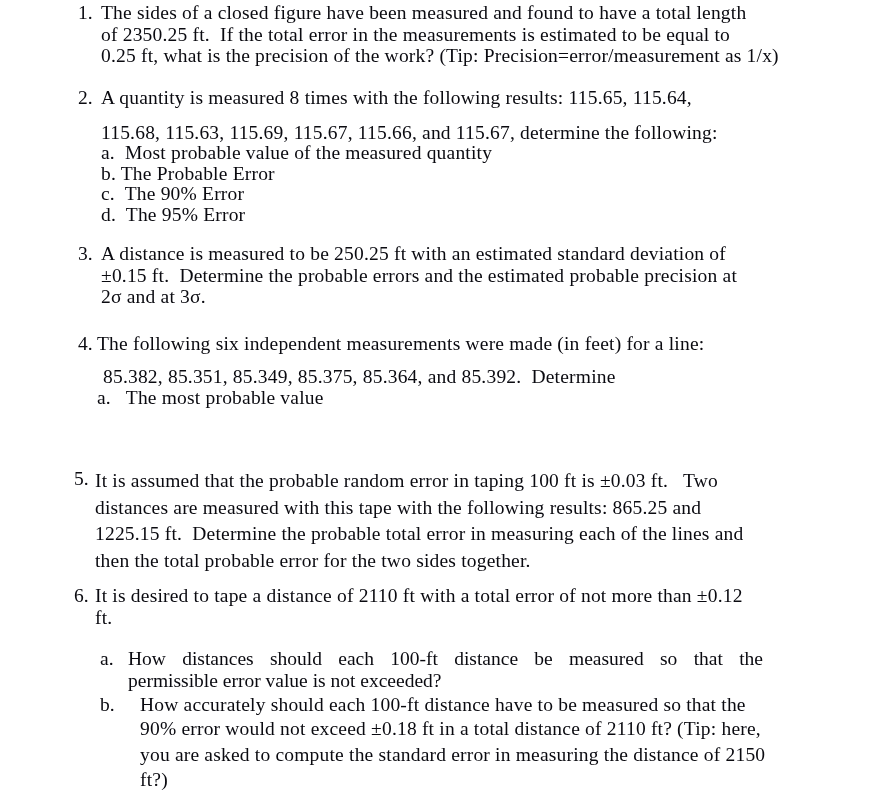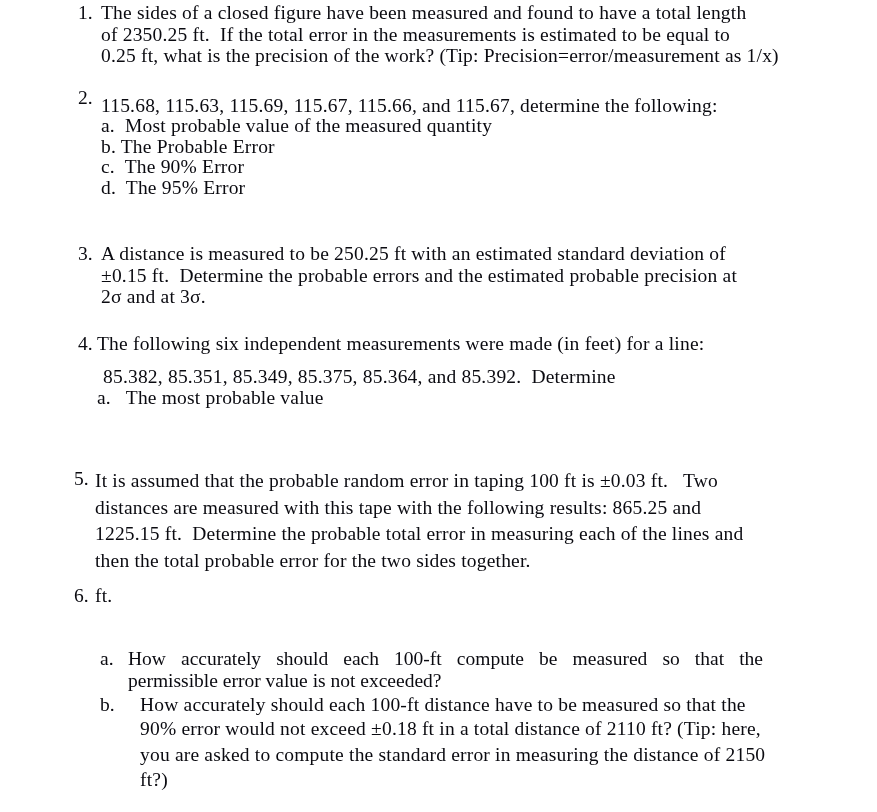--- a/index.html
+++ b/index.html
@@ -47,21 +47,21 @@
   #item1 { left: 78px; top: 2px; }
   #item1 .num { left: 0px; top: 0px; }
   #item1 .body { margin-left: 23px; }
   #item1 .p-line { line-height: 21.5px; }
 
   
   #item2 { left: 78px; top: 87px; }
   #item2 .num { left: 0px; top: 0px; }
   #item2 .body { margin-left: 23px; }
   #item2 .lead { line-height: 21px; }
-  #item2 .datarow { margin-top: 9px; line-height: 20px; }
+  #item2 .datarow { margin-top: 15px; line-height: 20px; }
   #item2 .subs { margin-top: 0px; }
   #item2 .subs .p-line { line-height: 20.5px; }
 
   
   #item3 { left: 78px; top: 243px; }
   #item3 .num { left: 0px; top: 0px; }
   #item3 .body { margin-left: 23px; }
   #item3 .p-line { line-height: 21.5px; }
 
   
@@ -114,20 +114,21 @@
     <div class="body">
       <span class="p-line">The sides of a closed figure have been measured and found to have a total length</span>
       <span class="p-line">of 2350.25 ft.  If the total error in the measurements is estimated to be equal to</span>
       <span class="p-line">0.25 ft, what is the precision of the work? (Tip: Precision=error/measurement as 1/x)</span>
     </div>
   </div>
 
   <div class="problem" id="item2">
     <span class="num">2.</span>
     <div class="body">
+      <span class="p-line lead">A quantity is measured 8 times with the following results: 115.65, 115.64,</span>
       <span class="p-line datarow">115.68, 115.63, 115.69, 115.67, 115.66, and 115.67, determine the following:</span>
       <div class="subs">
         <span class="p-line">a.  Most probable value of the measured quantity</span>
         <span class="p-line">b. The Probable Error</span>
         <span class="p-line">c.  The 90% Error</span>
         <span class="p-line">d.  The 95% Error</span>
       </div>
     </div>
   </div>
 
@@ -157,28 +158,29 @@
       <span class="p-line">It is assumed that the probable random error in taping 100 ft is ±0.03 ft.   Two</span>
       <span class="p-line">distances are measured with this tape with the following results: 865.25 and</span>
       <span class="p-line">1225.15 ft.  Determine the probable total error in measuring each of the lines and</span>
       <span class="p-line">then the total probable error for the two sides together.</span>
     </div>
   </div>
 
   <div class="problem" id="item6">
     <span class="num">6.</span>
     <div class="body">
+      <span class="p-line">It is desired to tape a distance of 2110 ft with a total error of not more than ±0.12</span>
       <span class="p-line">ft.</span>
     </div>
   </div>
 
   <div class="problem" id="item6a">
     <span class="sub-num">a.</span>
     <div class="sub-body">
-      <div class="just">How accurately should each 100-ft compute be measured so that the</div>
+      <div class="just">How distances should each 100-ft distance be measured so that the</div>
       <div class="tail">permissible error value is not exceeded?</div>
     </div>
   </div>
 
   <div class="problem" id="item6b">
     <span class="sub-num">b.</span>
     <div class="sub-body">
       <span class="p-line first">How accurately should each 100-ft distance have to be measured so that the</span>
       <span class="p-line">90% error would not exceed ±0.18 ft in a total distance of 2110 ft? (Tip: here,</span>
       <span class="p-line">you are asked to compute the standard error in measuring the distance of 2150</span>

